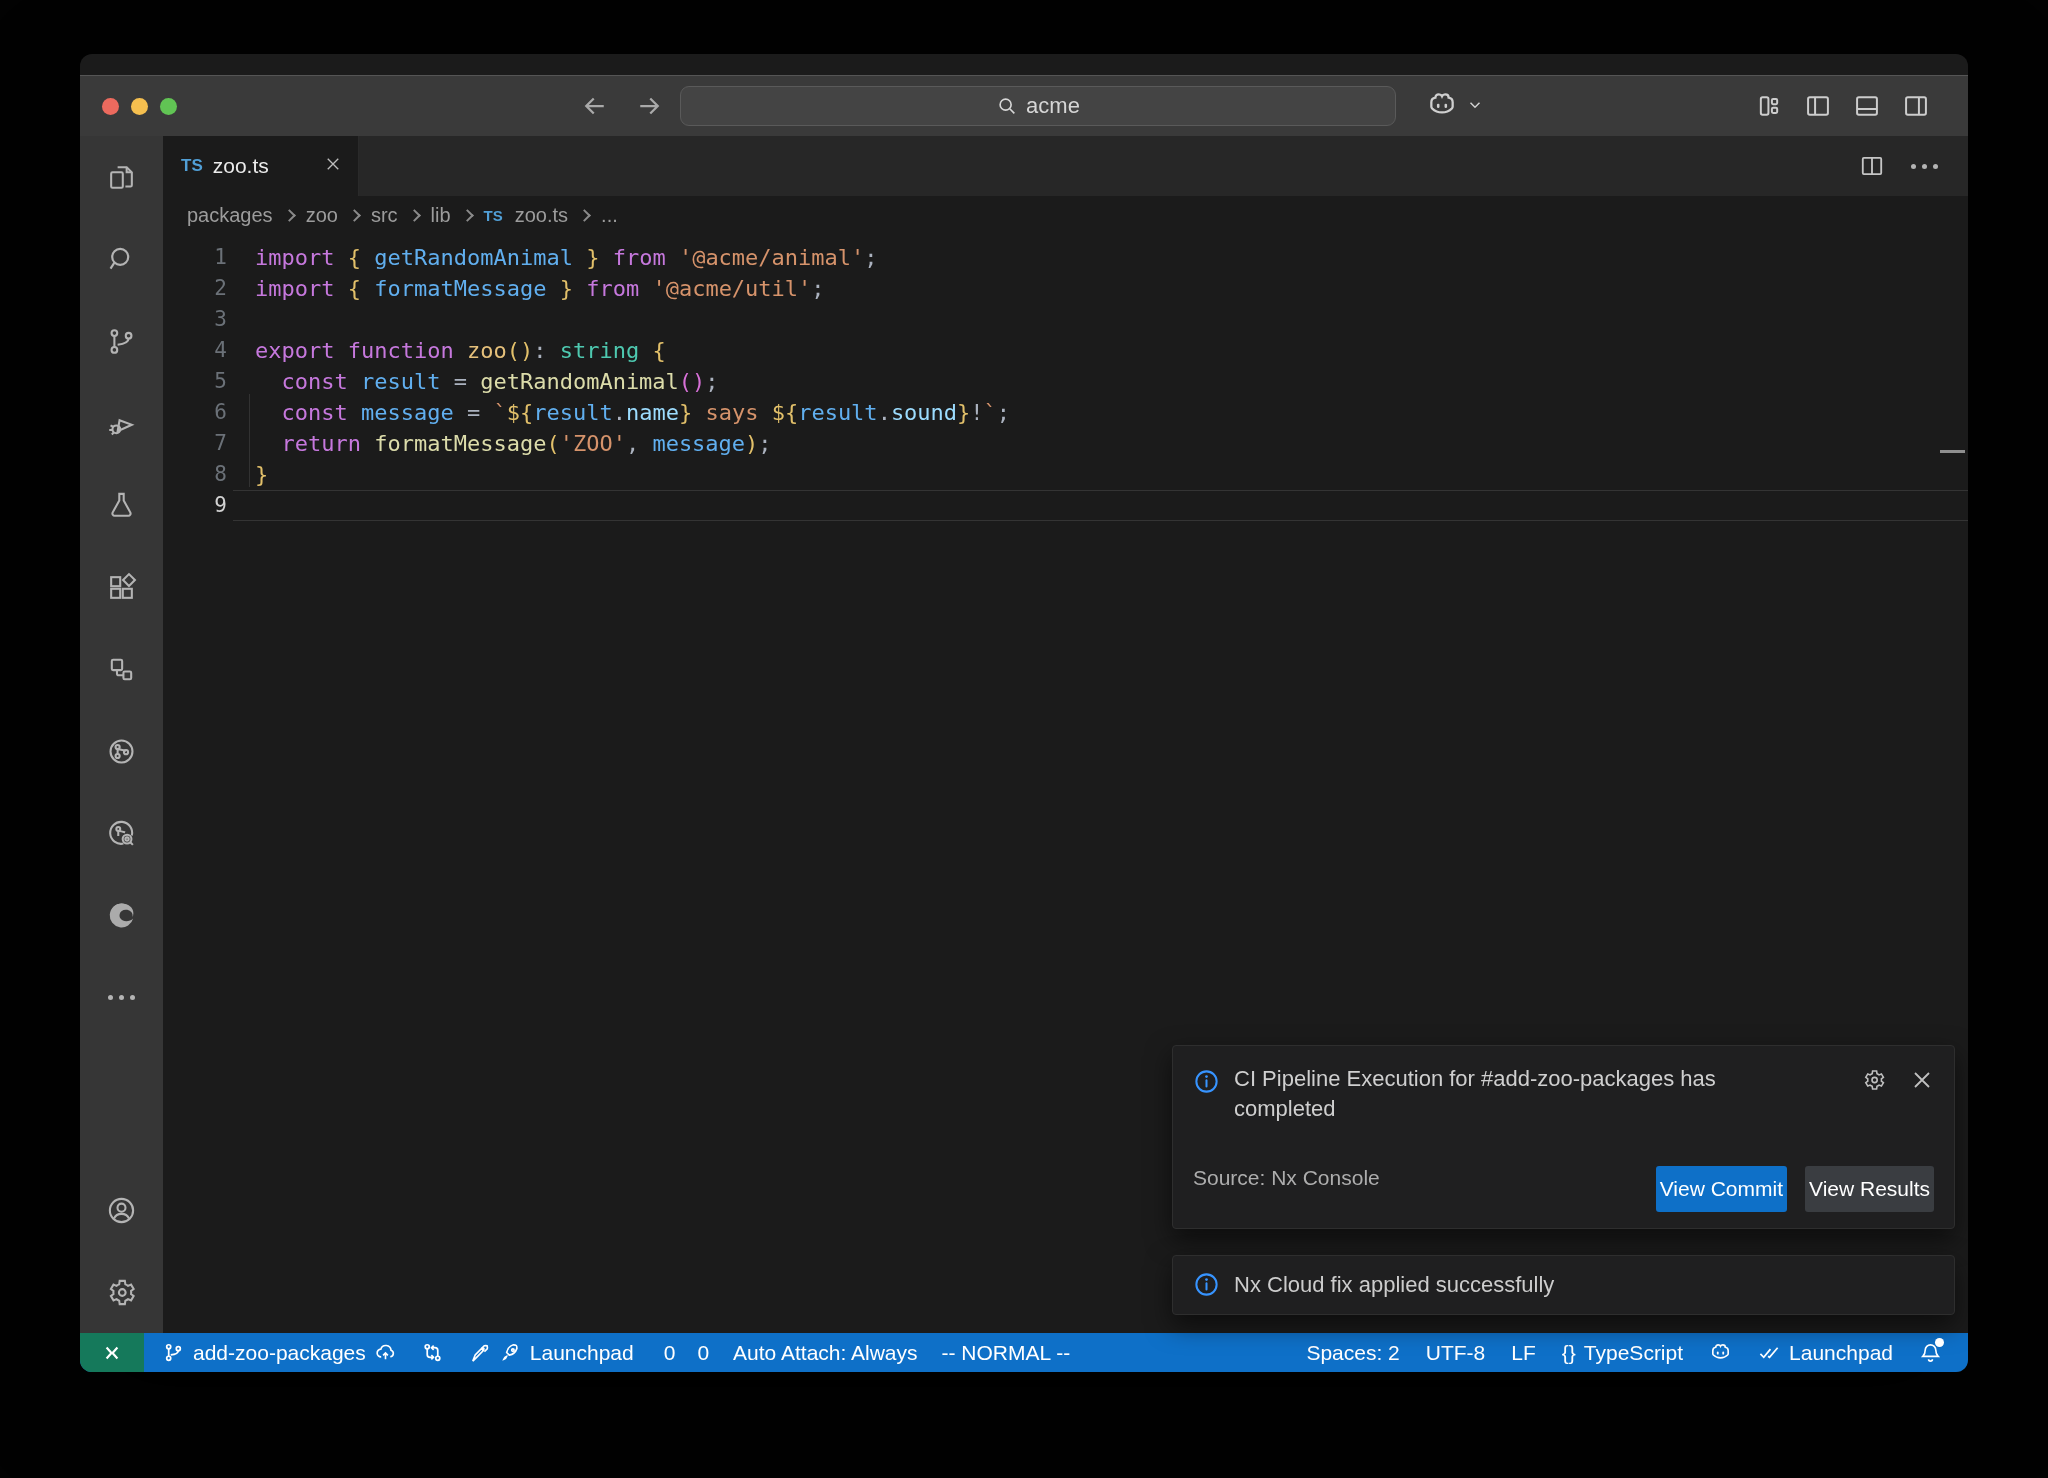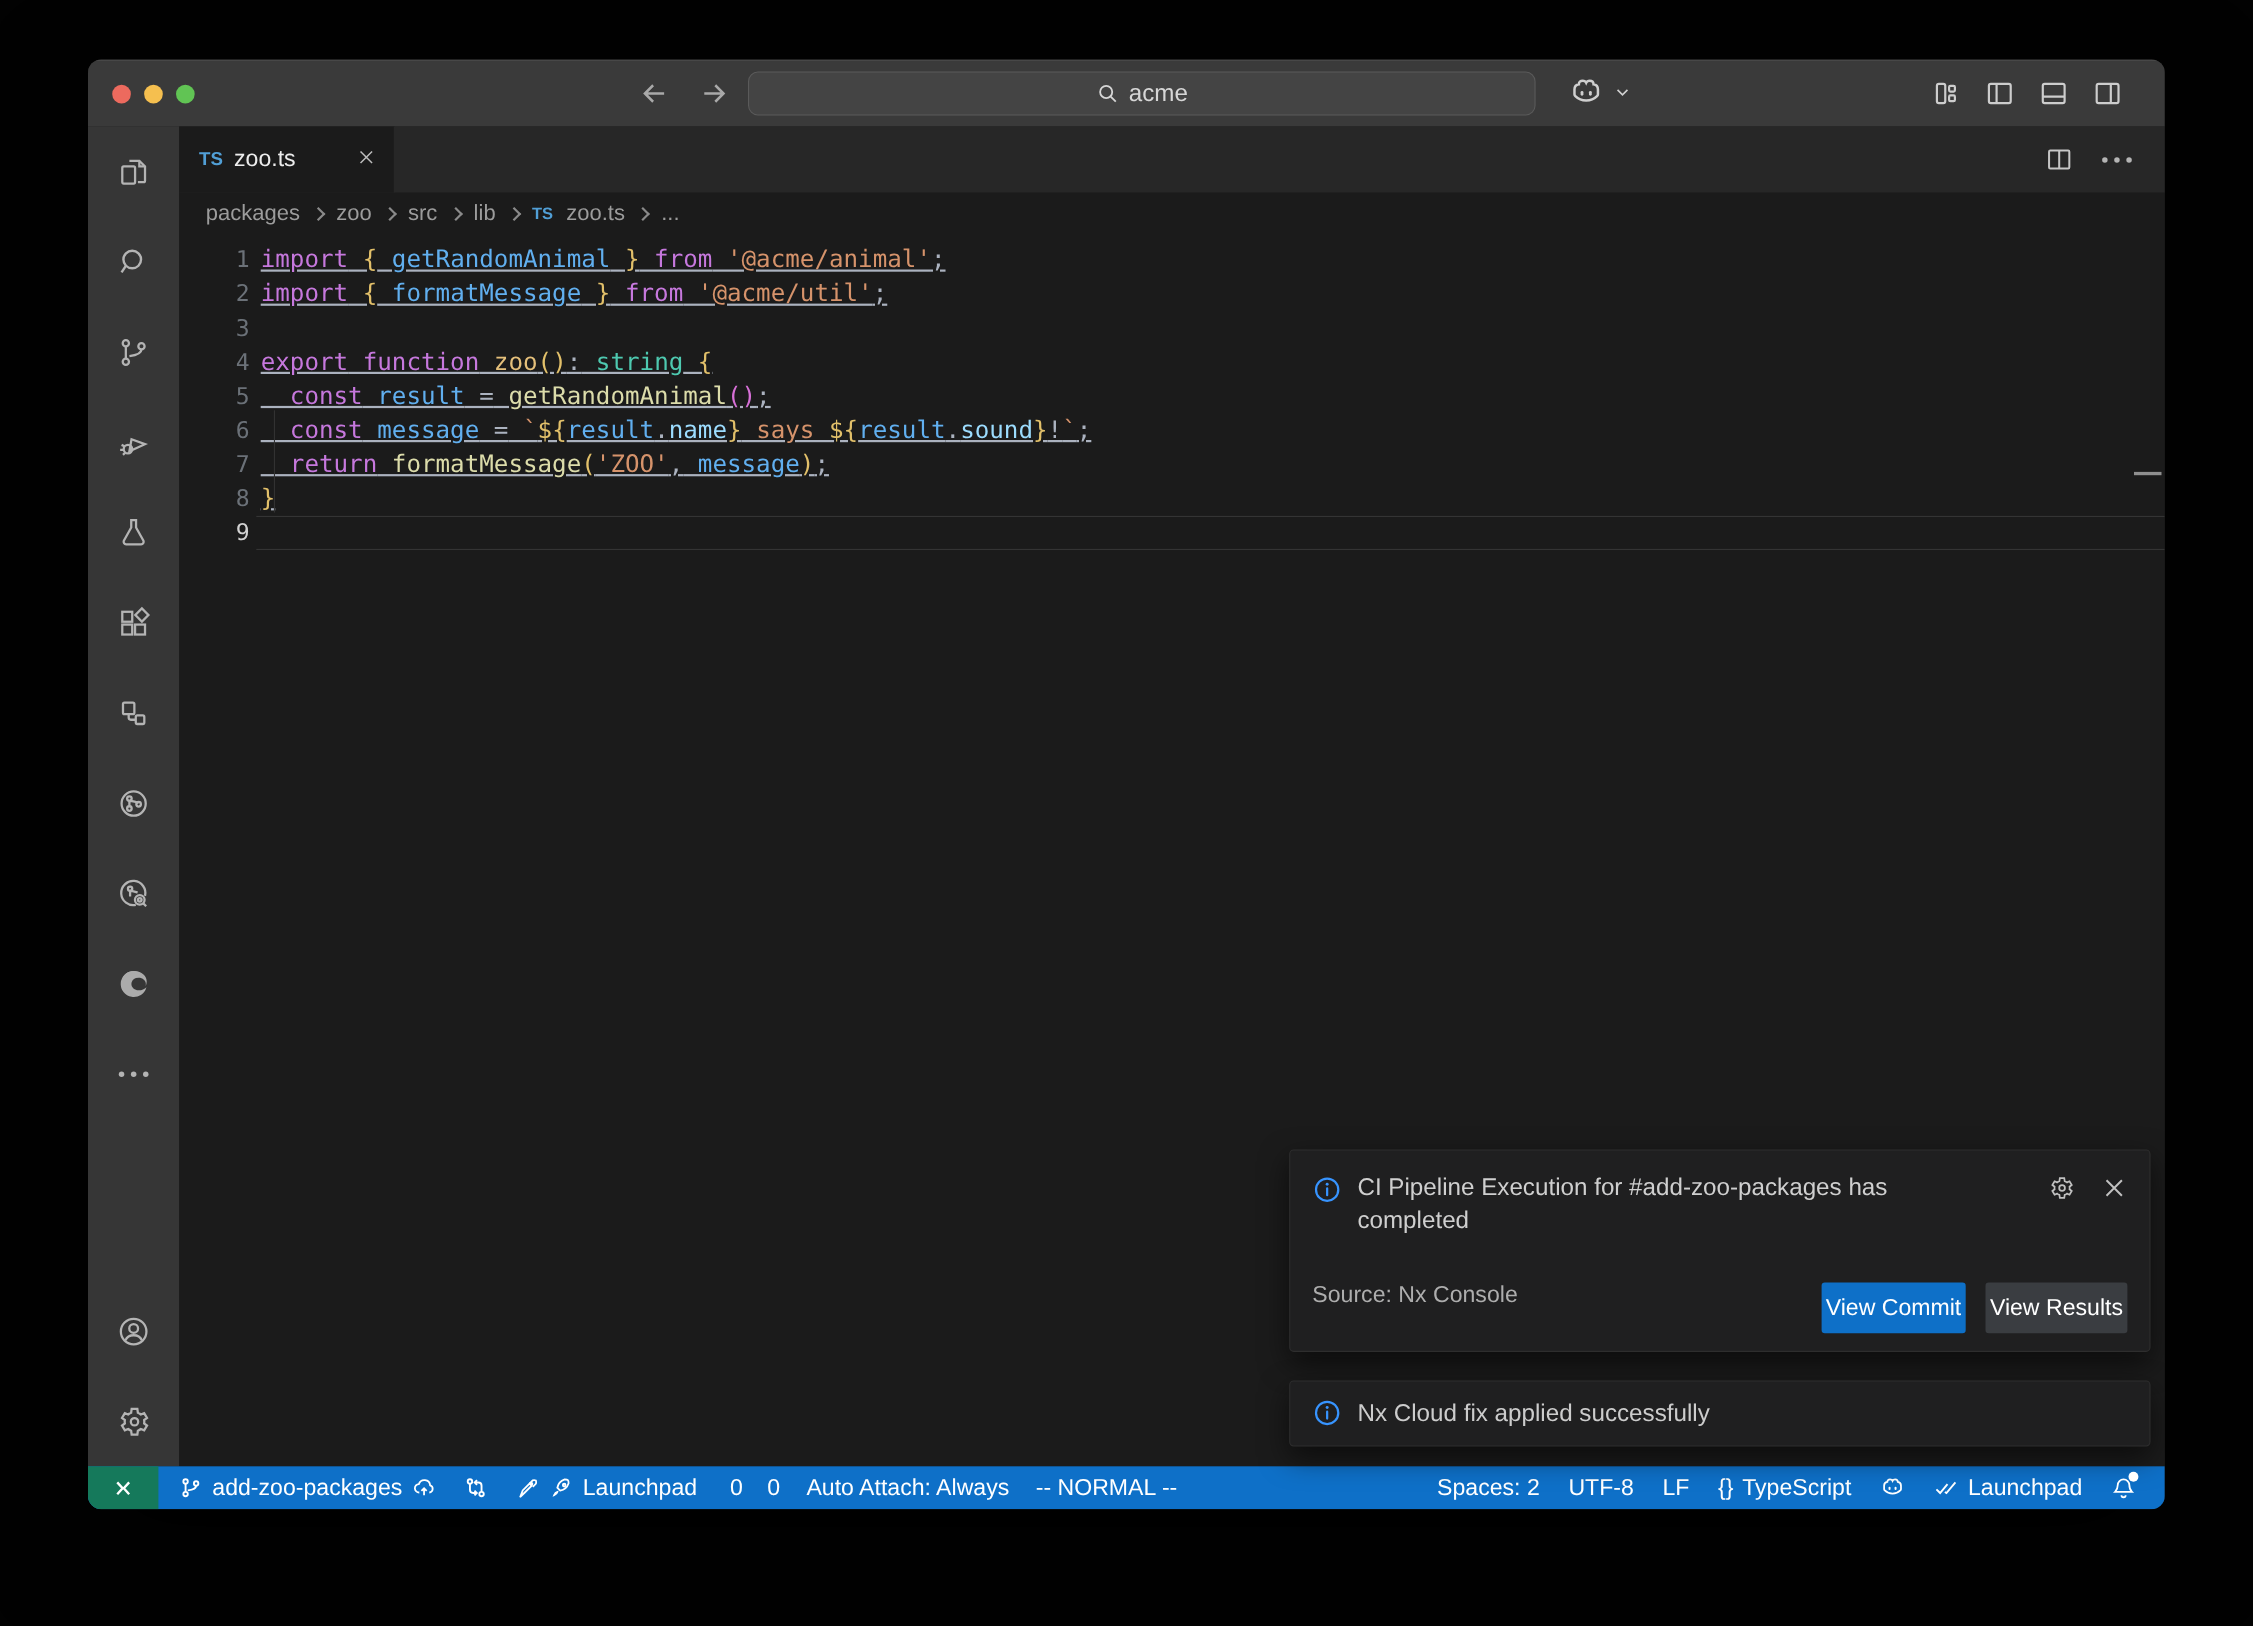--- a/index.html
+++ b/index.html
@@ -5,21 +5,21 @@
   * { margin:0; padding:0; box-sizing:border-box; }
   html,body { width:2048px; height:1478px; background:#020202; overflow:hidden;
               font-family:"Liberation Sans", sans-serif; }
   .window { position:absolute; left:80px; top:54px; width:1888px; height:1318px;
             background:#1B1B1B; border-radius:12px; overflow:hidden;
             display:flex; flex-direction:column;
             box-shadow:0 30px 90px rgba(0,0,0,.8); }
 
   
   .titlebar { height:61px; flex:none; background:#3A3A3A; position:relative;
-              border-top:1px solid rgba(255,255,255,.14); }
+              border-top:1px solid rgba(255,255,255,.14);margin-top:21px; }
   .traffic { position:absolute; left:22px; top:22px; display:flex; gap:12px; }
   .traffic i { width:17px; height:17px; border-radius:50%; display:block; }
   .tl-red{background:#EC6A5E;} .tl-yellow{background:#F5BF4F;} .tl-green{background:#61C454;}
   .nav-arrows { position:absolute; left:500px; top:15px; display:flex; gap:24px; color:#A9A9A9; }
   .nav-arrows svg { width:30px; height:30px; }
   .searchbox { position:absolute; left:600px; top:10px; width:716px; height:40px;
                background:#444444; border:1px solid #5A5A5A; border-radius:9px;
                display:flex; align-items:center; justify-content:center; gap:8px;
                color:#D6D6D6; font-size:22px; }
   .searchbox svg { width:22px; height:22px; }
@@ -62,21 +62,21 @@
                transform:rotate(45deg); display:inline-block; }
   .crumb .ts-badge { font-size:15px; }
 
   
   .code-area { flex:1; position:relative; font-family:"DejaVu Sans Mono", monospace;
                font-size:22px; padding-top:8px; overflow:hidden; }
   .blame-row { height:28px; line-height:28px; margin-left:84px; color:#767676;
                font-size:17px; font-family:"Liberation Sans", sans-serif; }
   .code-line { height:31px; line-height:31px; display:flex; position:relative; }
   .code-line .ln { width:64px; flex:none; text-align:right; color:#6B7178; font-size:21px; }
-  .code-line .lc { margin-left:10px; white-space:pre; color:#ABB2BF;text-decoration:underline; }
+  .code-line .lc { margin-left:28px; white-space:pre; color:#ABB2BF; }
   .code-line.current .ln { color:#D2D2D2; }
   .code-line.current::before, .code-line.current::after {
       content:""; position:absolute; left:70px; right:0; height:1px; background:#343434; }
   .code-line.current::before { top:0; } .code-line.current::after { bottom:0; }
   .tk-k{color:#C678DD;} .tk-v{color:#61AFEF;} .tk-p{color:#9CDCFE;} .tk-f{color:#DCDCAA;}
   .tk-y{color:#E5C07B;} .tk-b{color:#E2C06A;} .tk-m{color:#D670D6;} .tk-s{color:#D6936B;}
   .tk-t{color:#4EC9B0;} .tk-w{color:#ABB2BF;}
   .indent-guide { position:absolute; left:86px; top:160px; width:1px; height:93px; background:#323232; }
   .ruler-mark { position:absolute; right:3px; top:216px; width:25px; height:3px; background:#8F8F8F; }
 

